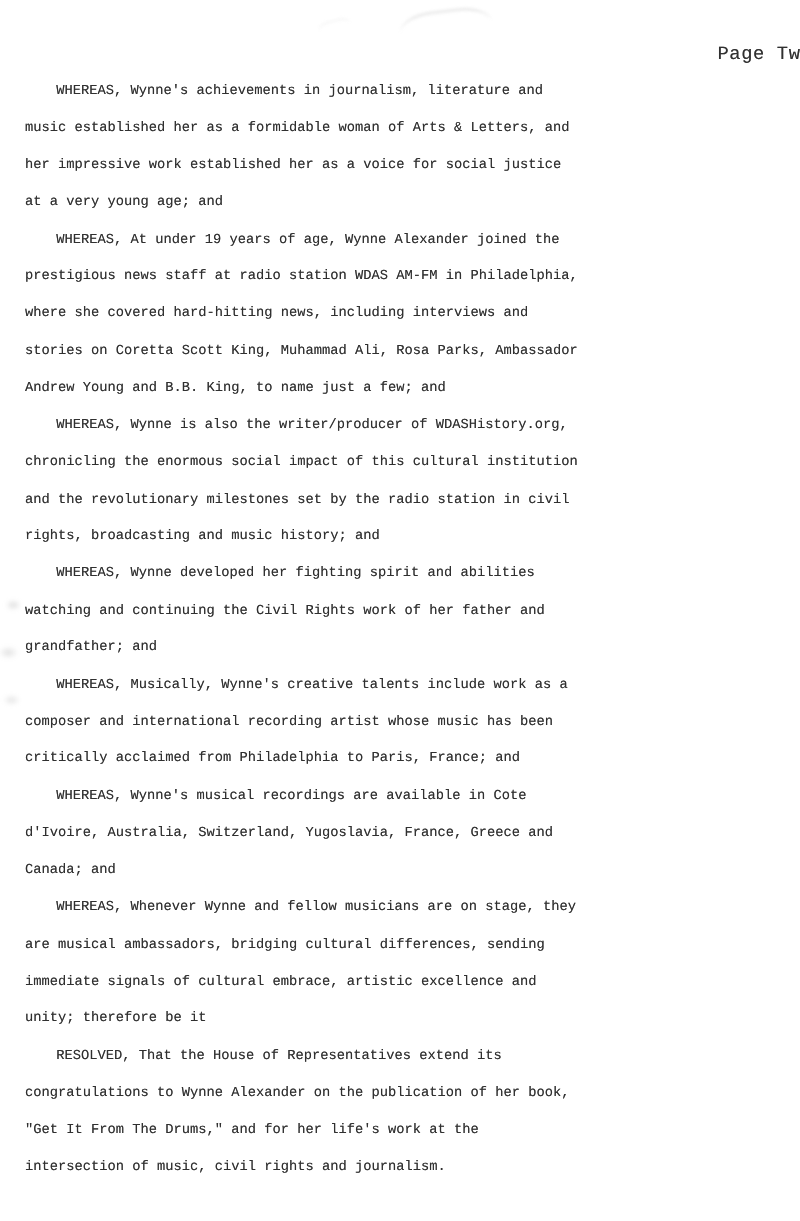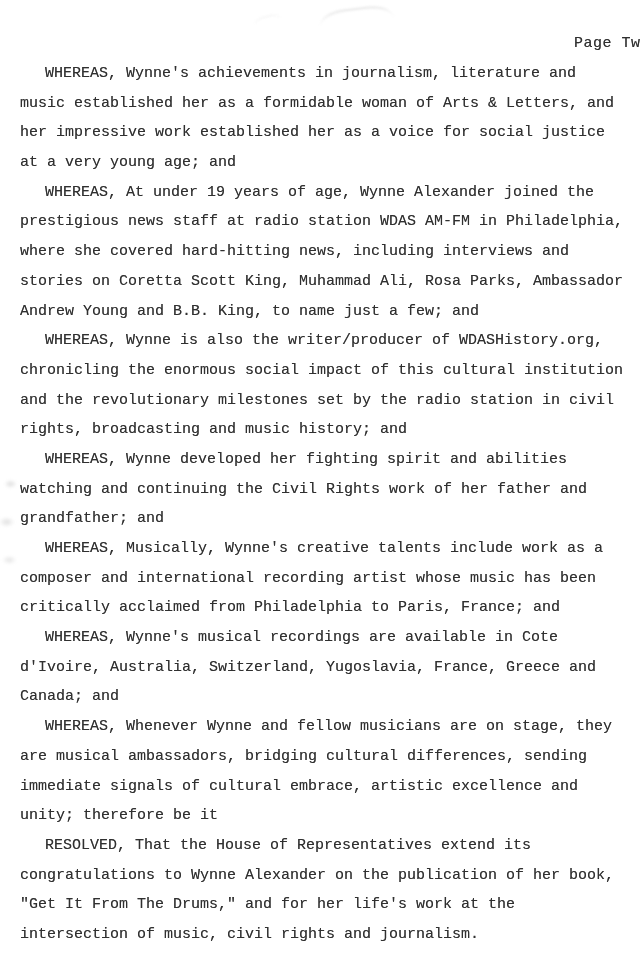--- a/index.html
+++ b/index.html
@@ -24,21 +24,21 @@
     font-size: 15px;
     letter-spacing: 0.5px;
     white-space: pre;
     text-shadow: 0 0 0.5px rgba(40,40,40,0.55);
   }
   .body-text {
     position: absolute;
     top: 59px;
     left: 20px;
     width: 612px;
-    font-size: 15px;
+    font-size: 11px;
     line-height: 29.7px;
     white-space: pre;
     text-shadow: 0 0 0.5px rgba(40,40,40,0.55);
   }
   .line { height: 29.7px; }
   .line.first { padding-left: 25px; }
 
   
   .artifact-curve {
     position: absolute;

